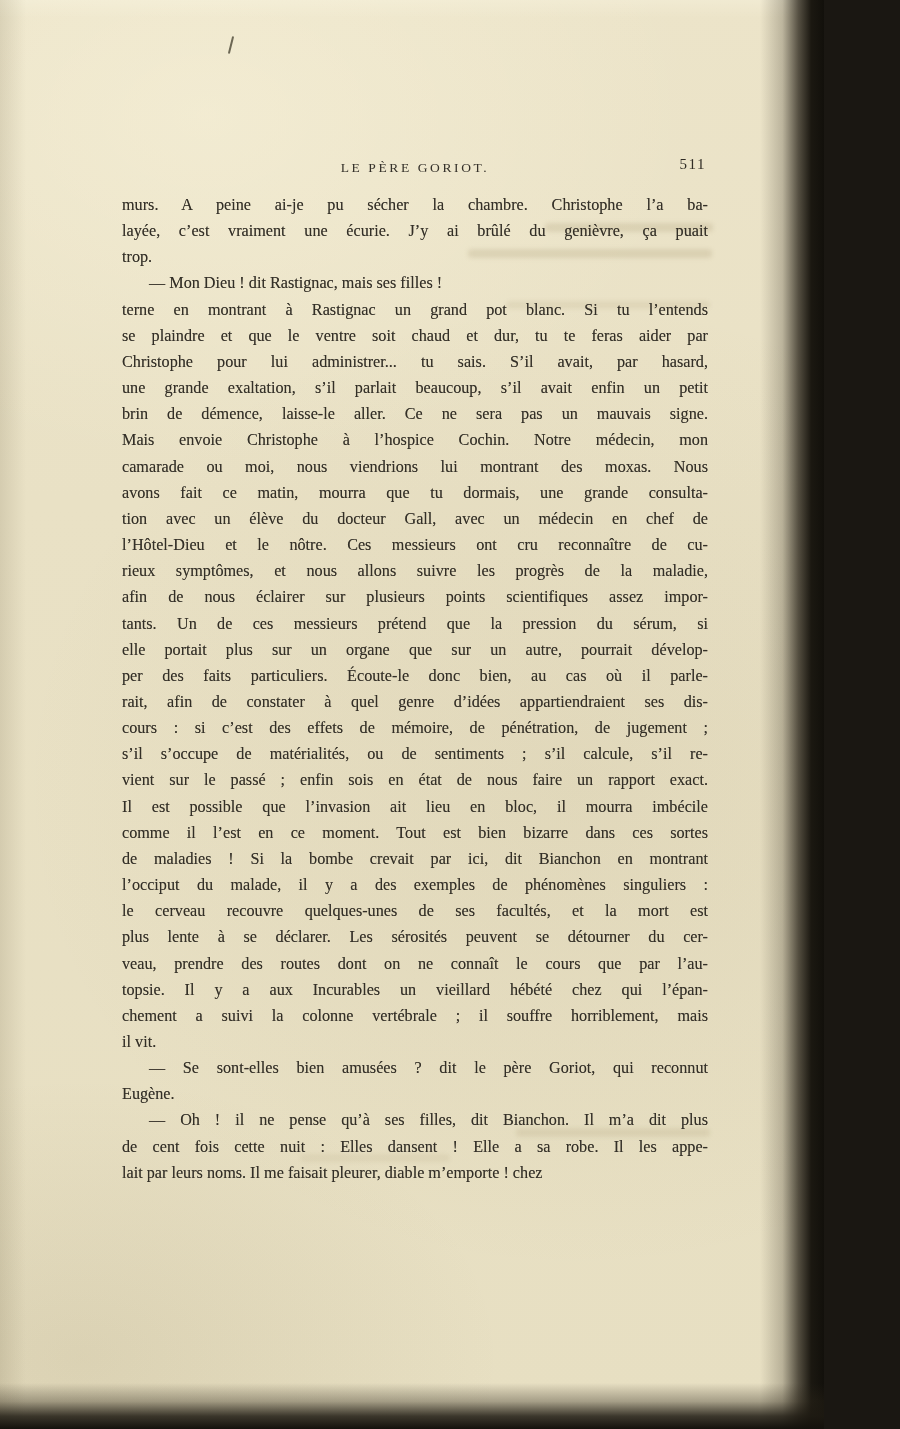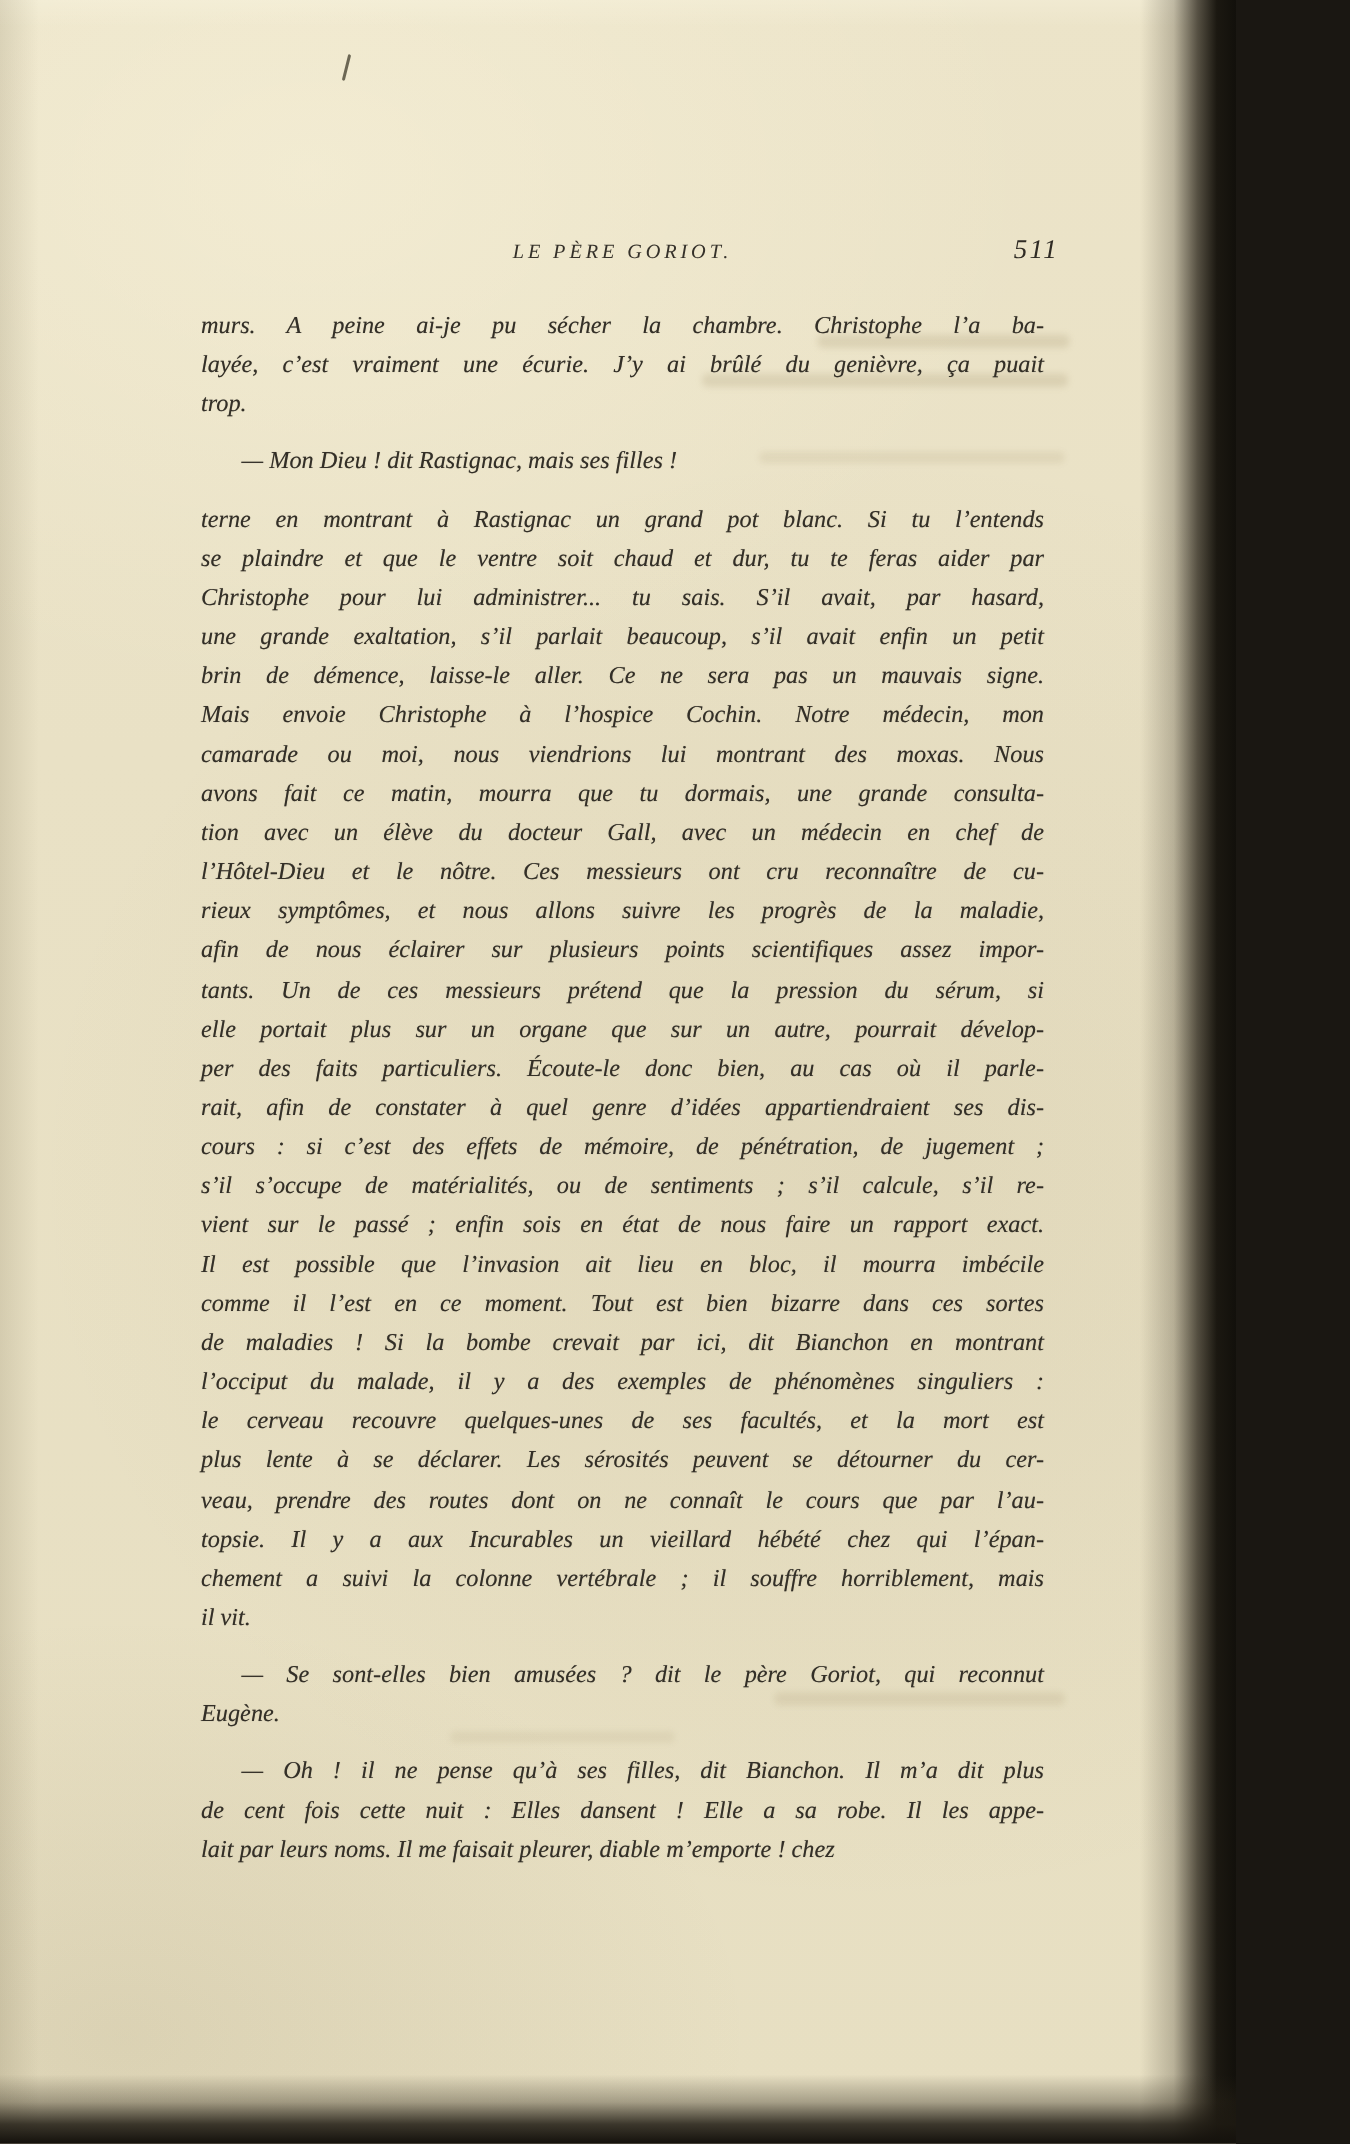--- a/index.html
+++ b/index.html
@@ -12,21 +12,20 @@
   .scan {
     position: relative;
     width: 824px;
     height: 1429px;
     overflow: hidden;
     background:
       radial-gradient(ellipse 700px 500px at 25% 8%, rgba(255,250,228,0.35), rgba(255,250,228,0) 70%),
       radial-gradient(ellipse 800px 700px at 70% 55%, rgba(120,100,55,0.07), rgba(120,100,55,0) 70%),
       radial-gradient(ellipse 600px 400px at 10% 95%, rgba(110,92,50,0.10), rgba(110,92,50,0) 70%),
       linear-gradient(to bottom, #ece4c9 0%, #e9e1c5 35%, #e7dfc2 100%);
-    font-style: italic;
   }
 
   
   .edge-right {
     position: absolute; top: 0; right: 0; width: 64px; height: 100%;
     background: linear-gradient(to right,
       rgba(46,40,28,0) 0%,
       rgba(46,40,28,0.25) 35%,
       rgba(35,30,21,0.75) 60%,
       #1b1811 80%,
@@ -90,37 +89,37 @@
     left: 0; right: 0; top: 4px;
     text-align: center;
     font-size: 13.5px;
     letter-spacing: 2.6px;
     color: #35312a;
     font-weight: 500;
   }
   .page-number {
     position: absolute;
     right: 2px; top: 0;
-    font-size: 18px;
+    font-size: 15px;
     letter-spacing: 1.5px;
     color: #2f2b24;
   }
 
   
   .text-block {
     position: absolute;
     left: 122px; top: 192px;
     width: 586px;
     z-index: 2;
     color: #332f27;
     font-size: 16.2px;
     line-height: 26.15px;
     text-shadow: 0 0 0.5px rgba(51,47,39,0.45);
   }
-  .para { margin: 12px; }
+  .para { margin: 0; }
   .line {
     text-align: justify;
     text-align-last: justify;
     white-space: normal;
   }
   .line.last { text-align-last: left; }
   .para.indent .line.first { text-indent: 27px; }
 </style>
 </head>
 <body>

